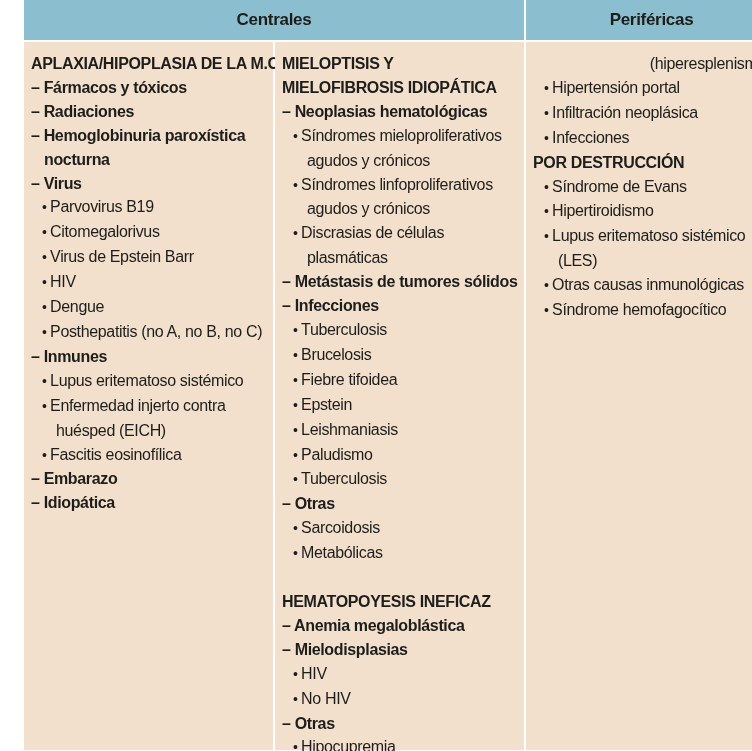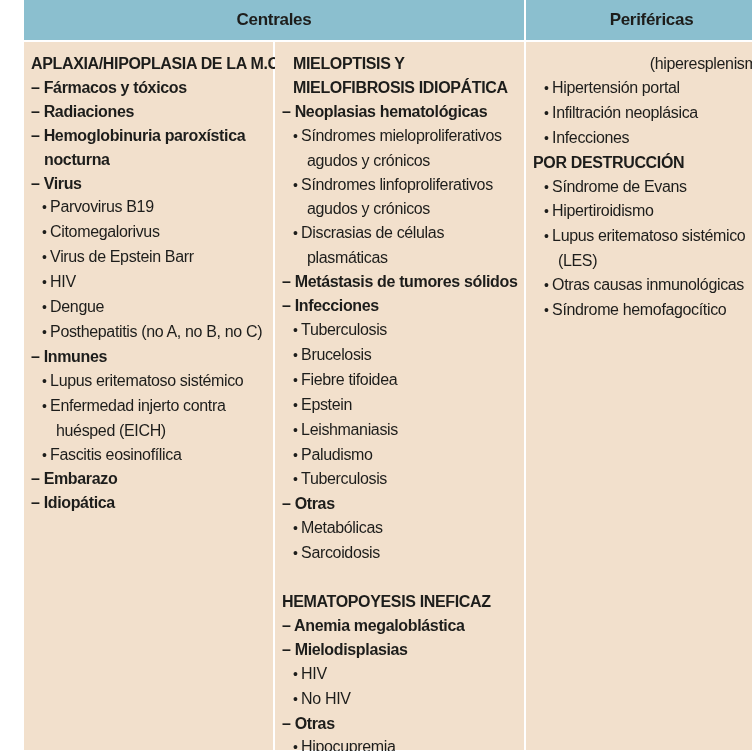--- a/index.html
+++ b/index.html
@@ -60,38 +60,38 @@
         <div class="line sub">Inmunes</div>
         <div class="line bul">Lupus eritematoso sistémico</div>
         <div class="line bul">Enfermedad injerto contra huésped (EICH)</div>
         <div class="line bul">Fascitis eosinofílica</div>
         <div class="line sub">Embarazo</div>
         <div class="line sub">Idiopática</div>
       </div>
   </div>
 
   <div class="cell">
-    <div class="line sec" style="white-space:normal;margin-left:11px;">MIELOPTISIS Y MIELOFIBROSIS IDIOPÁTICA</div>
+    <div class="line sec" style="white-space:normal;">MIELOPTISIS Y MIELOFIBROSIS IDIOPÁTICA</div>
     <div class="list">
         <div class="line sub">Neoplasias hematológicas</div>
         <div class="line bul">Síndromes mieloproliferativos agudos y crónicos</div>
         <div class="line bul">Síndromes linfoproliferativos agudos y crónicos</div>
         <div class="line bul">Discrasias de células plasmáticas</div>
         <div class="line sub">Metástasis de tumores sólidos</div>
         <div class="line sub">Infecciones</div>
         <div class="line bul">Tuberculosis</div>
         <div class="line bul">Brucelosis</div>
         <div class="line bul">Fiebre tifoidea</div>
         <div class="line bul">Epstein</div>
         <div class="line bul">Leishmaniasis</div>
         <div class="line bul">Paludismo</div>
         <div class="line bul">Tuberculosis</div>
         <div class="line sub">Otras</div>
+        <div class="line bul">Sarcoidosis</div>
         <div class="line bul">Metabólicas</div>
-        <div class="line bul">Sarcoidosis</div>
       </div>
     <div class="gap"></div>
     <div class="line sec">HEMATOPOYESIS INEFICAZ</div>
     <div class="list">
         <div class="line sub">Anemia megaloblástica</div>
         <div class="line sub">Mielodisplasias</div>
         <div class="line bul">HIV</div>
         <div class="line bul">No HIV</div>
         <div class="line sub">Otras</div>
         <div class="line bul">Hipocupremia</div>

